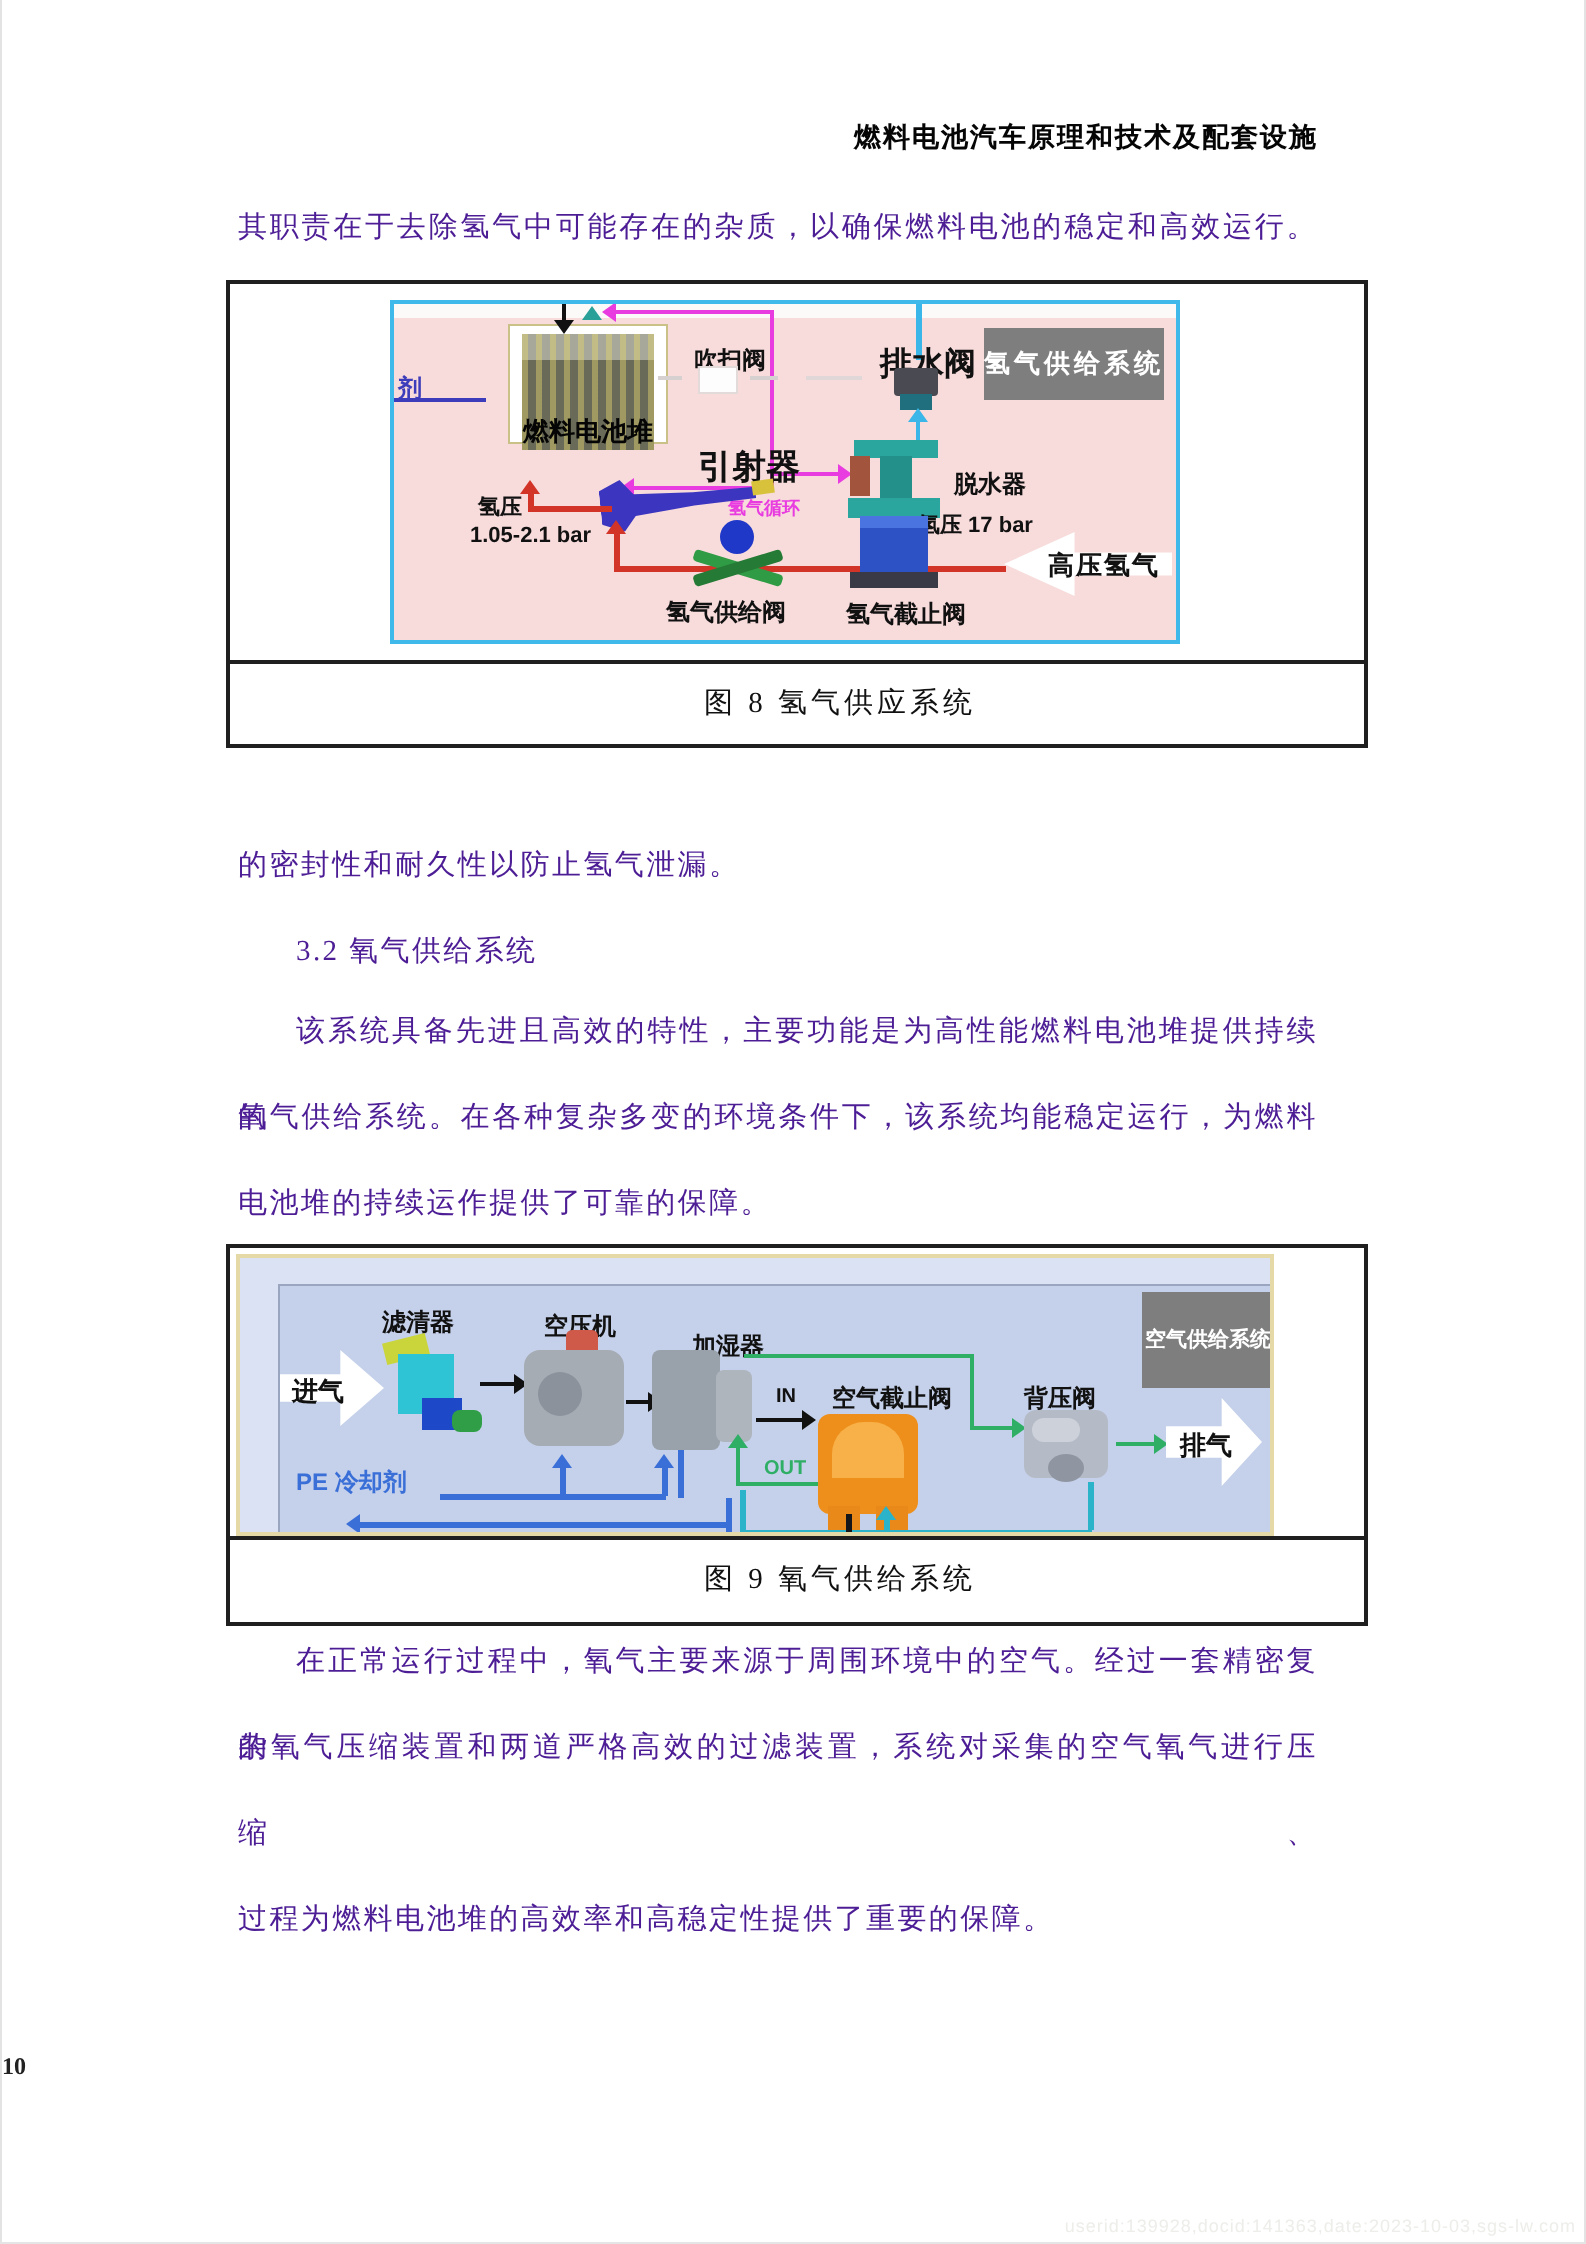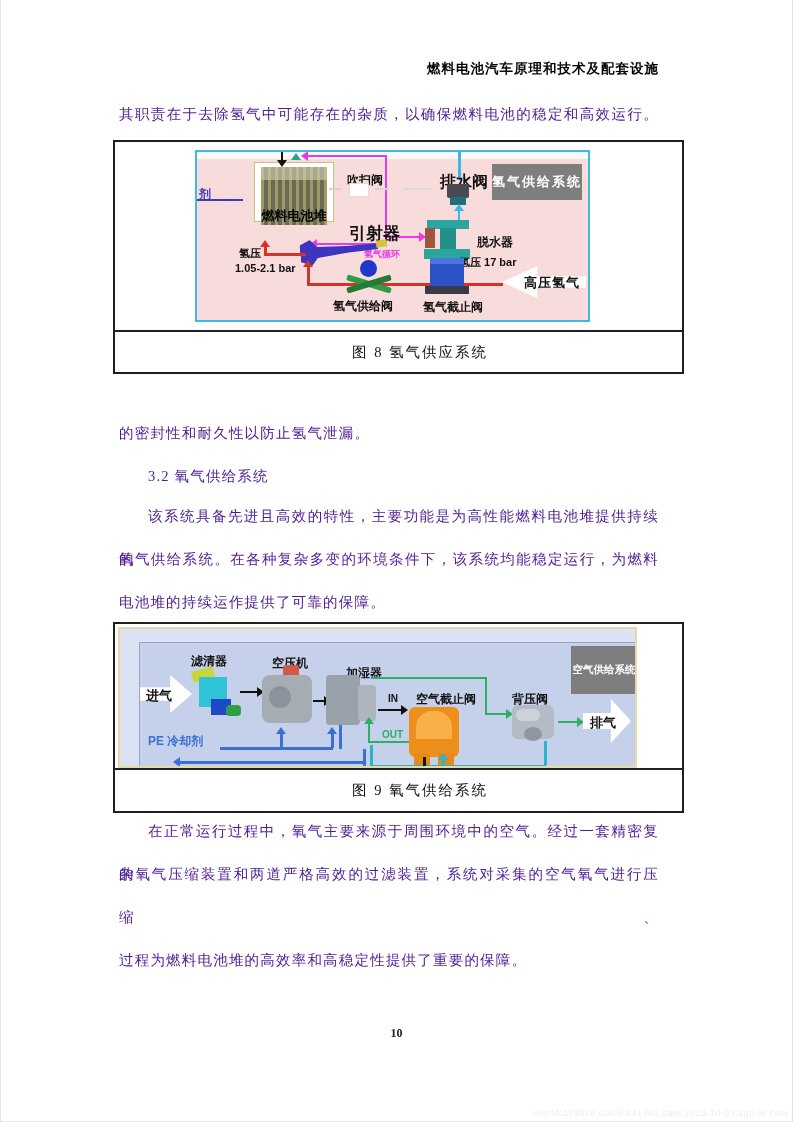--- a/index.html
+++ b/index.html
@@ -28,21 +28,21 @@
   .tri{position:absolute;width:0;height:0;}
   .tu{border-left:5px solid transparent;border-right:5px solid transparent;border-bottom:7px solid currentColor;}
   .td{border-left:5px solid transparent;border-right:5px solid transparent;border-top:7px solid currentColor;}
   .tl{border-top:5px solid transparent;border-bottom:5px solid transparent;border-right:7px solid currentColor;}
   .tr{border-top:5px solid transparent;border-bottom:5px solid transparent;border-left:7px solid currentColor;}
   .sysbox{position:absolute;background:#7e7e7e;color:#fff;display:flex;align-items:center;justify-content:center;
           font-family:"Liberation Sans","DejaVu Sans",sans-serif;font-weight:bold;white-space:nowrap;}
   .barrow{position:absolute;background:#fff;filter:drop-shadow(1px 2px 1px rgba(120,120,120,.55));}
   .ar-r{clip-path:polygon(0 32%,58% 32%,58% 0,100% 50%,58% 100%,58% 68%,0 68%);}
   .ar-l{clip-path:polygon(100% 32%,42% 32%,42% 0,0 50%,42% 100%,42% 68%,100% 68%);}
-  .pgnum{position:absolute;left:0;top:1026px;width:100%;text-align:center;
+  .pgnum{position:absolute;left:0;top:1026px;width:100%;
          font-size:12px;font-weight:bold;color:#222;}
   .wmark{position:absolute;right:4px;bottom:3px;font-family:"Liberation Sans","DejaVu Sans",sans-serif;
          font-size:9px;color:#ededea;letter-spacing:.5px;}
 </style>
 </head>
 <body>
 
 <div class="page">
 
   <div class="hdr">燃料电池汽车原理和技术及配套设施</div>

